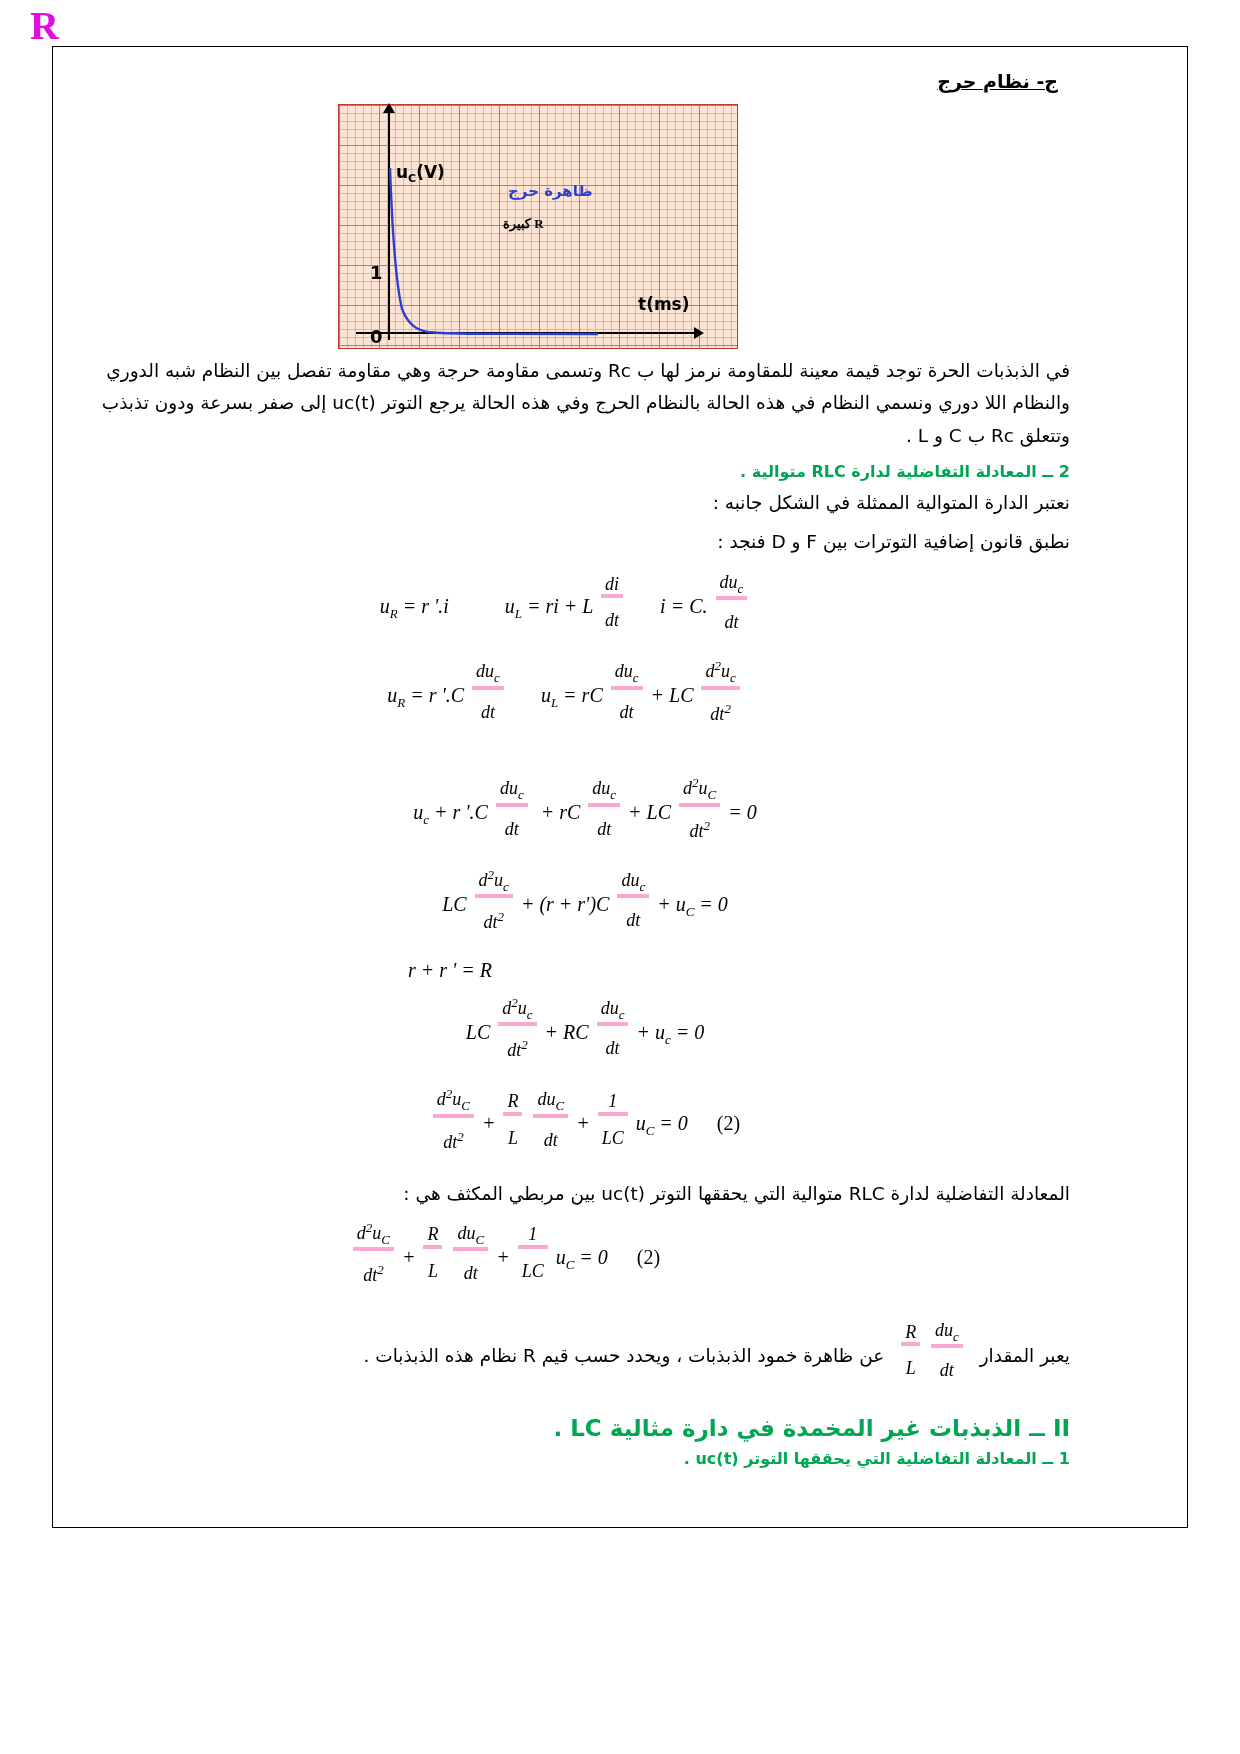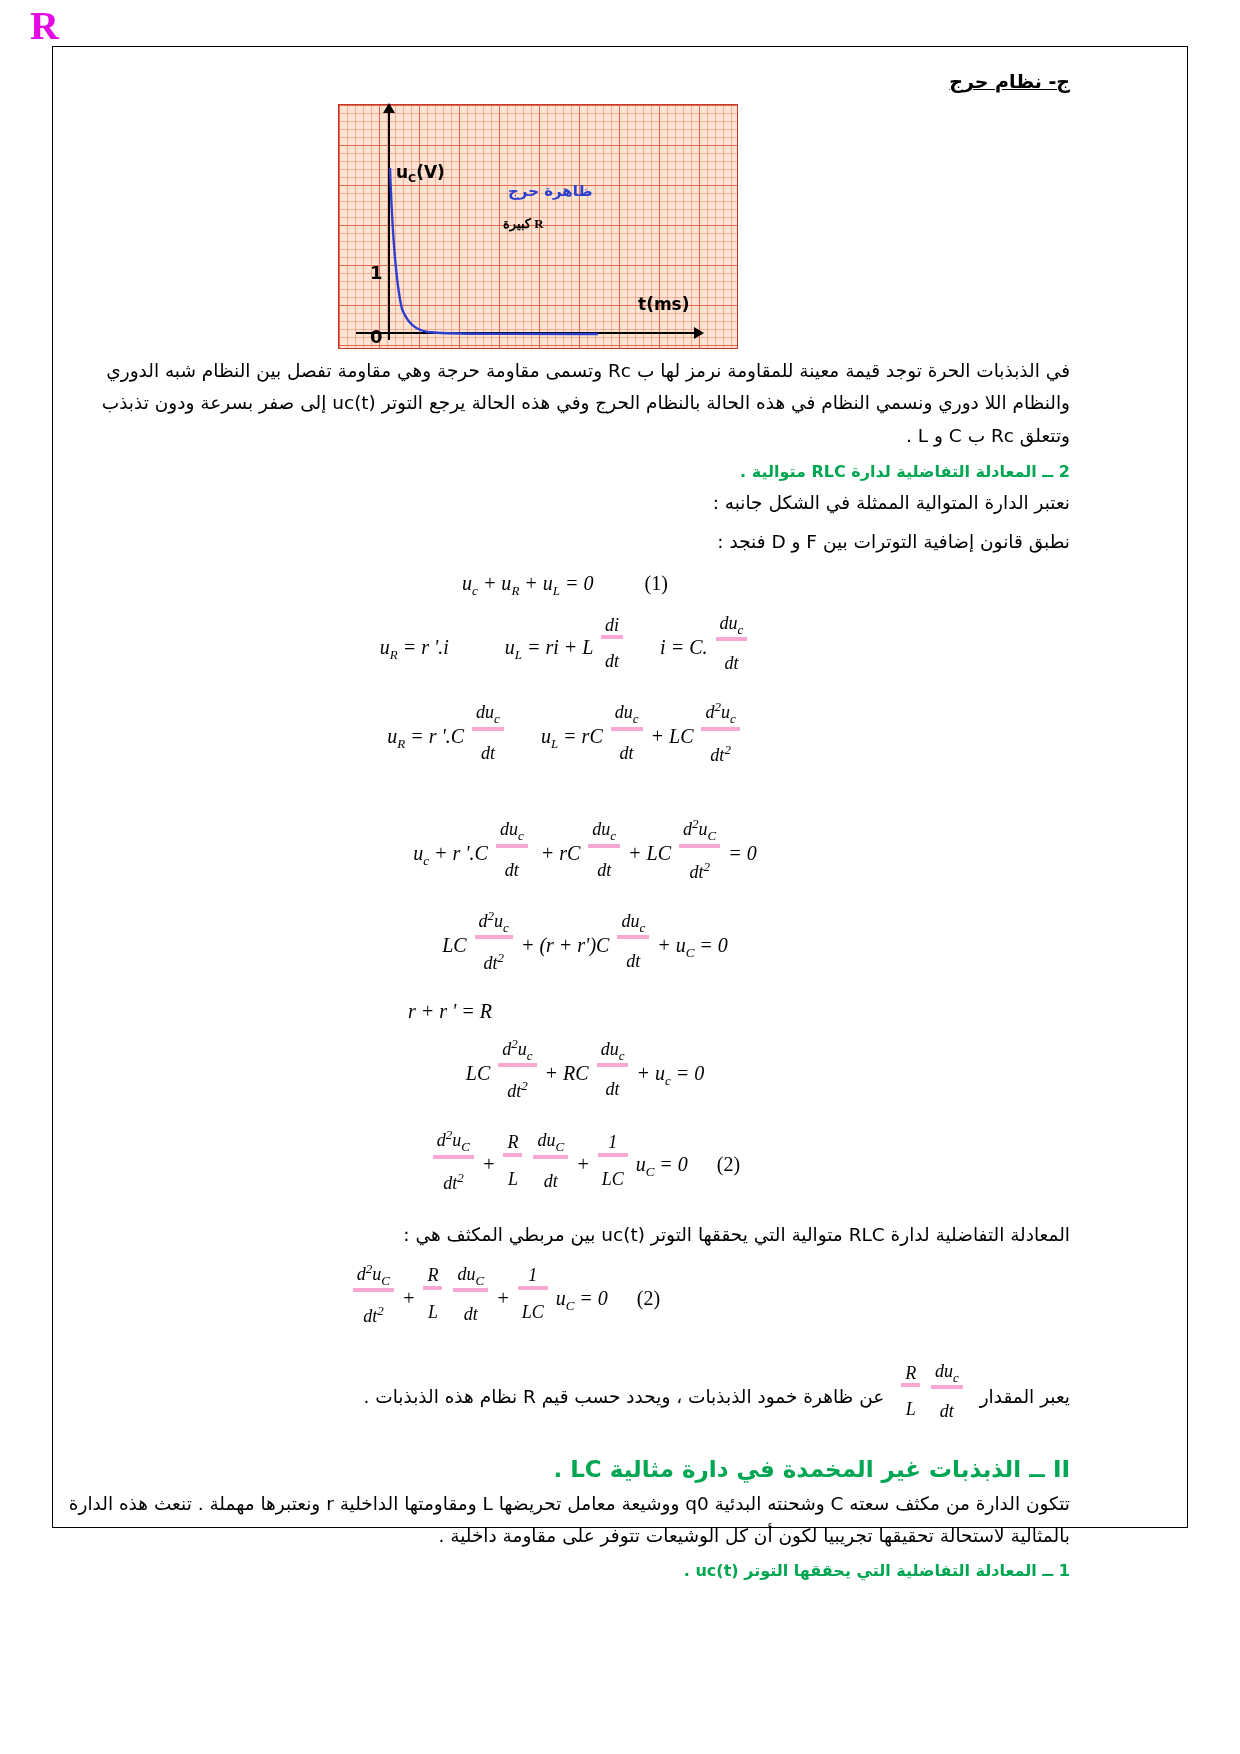--- a/index.html
+++ b/index.html
@@ -59,21 +59,21 @@
     width: 1010px;
     direction: rtl;
     text-align: right;
   }
 
   .heading-underline {
     font-family: "DejaVu Sans", sans-serif;
     font-weight: bold;
     font-size: 19px;
     text-decoration: underline;
-    margin: 40px 0 0 0;
+    margin: 40px 12px 0 0;
     direction: rtl;
   }
 
   .par {
     font-family: "DejaVu Sans", sans-serif;
     font-size: 18.5px;
     line-height: 1.75;
     direction: rtl;
     text-align: right;
     margin: 6px 0 0 0;
@@ -250,26 +250,20 @@
       </div>
     </div>
 
     <div class="par">في الذبذبات الحرة توجد قيمة معينة للمقاومة نرمز لها ب Rc وتسمى مقاومة حرجة وهي مقاومة تفصل بين النظام شبه الدوري والنظام اللا دوري ونسمي النظام في هذه الحالة بالنظام الحرج وفي هذه الحالة يرجع التوتر uc(t) إلى صفر بسرعة ودون تذبذب  وتتعلق Rc ب C و L .</div>
 
     <div class="green-head">2 ــ المعادلة التفاضلية لدارة RLC متوالية .</div>
 
     <div class="par">نعتبر الدارة المتوالية الممثلة في الشكل جانبه :</div>
     <div class="par">نطبق قانون إضافية التوترات بين F و D فنجد :</div>
 
-    <div class="math-row">
-      <span>
-        u<span class="sub">c</span> + u<span class="sub">R</span> + u<span class="sub">L</span> = 0
-      </span>
-      <span class="gap"></span><span class="eqnum">(1)</span>
-    </div>
 
     <div class="math-row">
       <span>u<span class="sub">R</span> = r '.i</span>
       <span class="gap"></span>
       <span>u<span class="sub">L</span> = ri + L
         <span class="frac"><span class="num">di</span><span class="den">dt</span></span>
       </span>
       <span class="gap-sm"></span>
       <span>i = C.
         <span class="frac"><span class="num">du<span class="sub">c</span></span><span class="den">dt</span></span>
@@ -349,18 +343,17 @@
       <span>يعبر المقدار</span>
       <span class="inline-math">
         <span class="frac"><span class="num">R</span><span class="den">L</span></span>
         <span class="frac"><span class="num">du<span class="sub">c</span></span><span class="den">dt</span></span>
       </span>
       <span>عن ظاهرة خمود الذبذبات ، ويحدد حسب قيم R نظام هذه الذبذبات .</span>
     </div>
 
     <div class="green-head big">II ــ الذبذبات غير المخمدة في دارة مثالية LC .</div>
 
-    <div class="par">تتكون الدارة من مكثف سعته C وشحنته البدئية q0 ووشيعة معامل تحريضها L ومقاومتها الداخلية r ونعتبرها مهملة . تنعث هذه الدارة بالمثالية لاستحالة تحقيقها تجريبيا لكون أن كل الوشيعات تتوفر على مقاومة داخلية .</div>
 
     <div class="green-head" style="margin-top:8px;">1 ــ المعادلة التفاضلية التي يحققها التوتر uc(t) .</div>
 
   </div>
 </div>
 
 </body></html>

